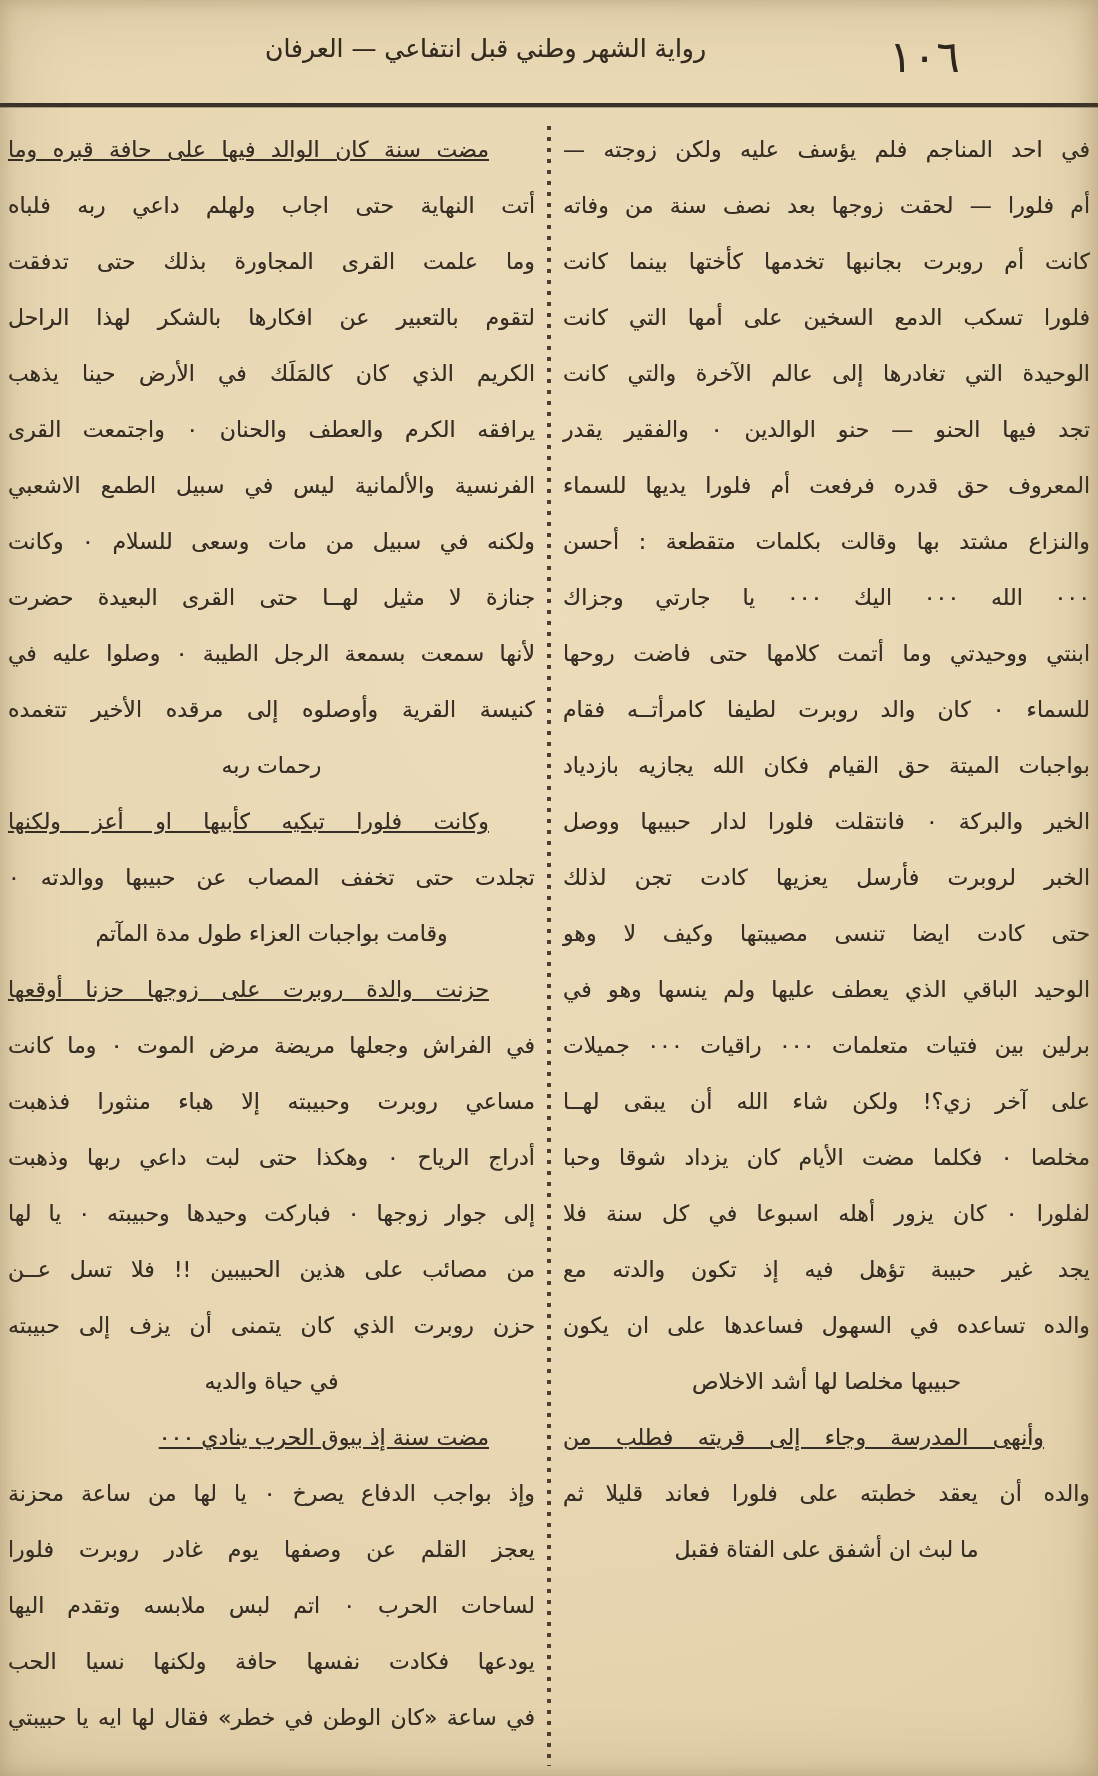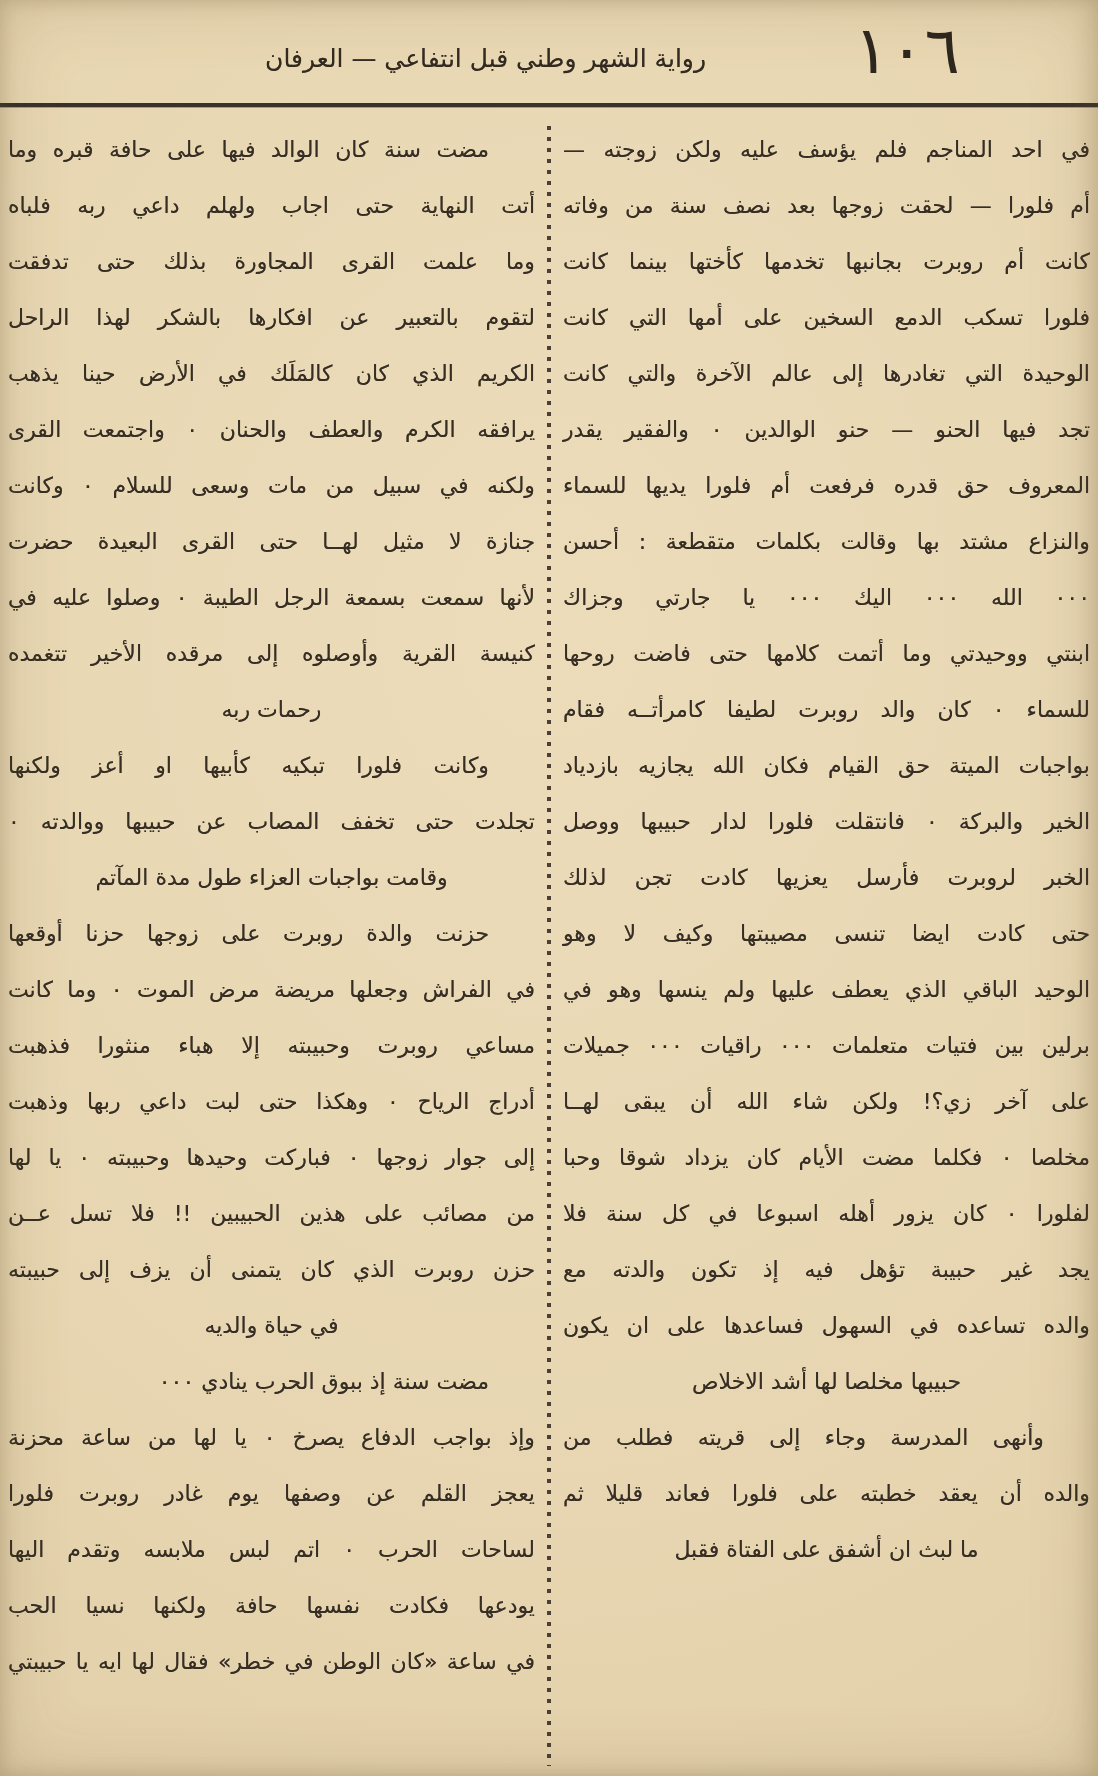--- a/index.html
+++ b/index.html
@@ -27,33 +27,33 @@
       inset 0 0 70px rgba(101, 78, 42, 0.20),
       inset -8px 0 20px rgba(101, 78, 42, 0.16),
       inset 6px 0 14px rgba(101, 78, 42, 0.10);
   }
   .page-header {
     position: relative;
     height: 103px;
   }
   .page-title {
     position: absolute;
-    top: 44px;
+    top: 34px;
     right: 392px;
     font-size: 25px;
     white-space: nowrap;
     letter-spacing: 0.5px;
     color: #332b21;
     text-shadow: 0 0 0.5px rgba(51, 43, 33, 0.55);
   }
   .page-number {
     position: absolute;
-    top: 12px;
+    top: 31px;
     right: 138px;
-    font-size: 66px;
+    font-size: 44px;
     letter-spacing: 12px;
     color: #2e271e;
   }
   .header-rule {
     height: 4px;
     background: #39322a;
     box-shadow: 0 1px 0 rgba(57, 50, 42, 0.35);
   }
   .cols {
     display: flex;
@@ -86,20 +86,21 @@
     text-shadow: 0 0 0.4px rgba(54, 46, 36, 0.6);
   }
   .line.pend {
     text-align-last: center;
   }
   .line.nojust {
     text-align-last: right;
   }
   .line.pstart {
     padding-right: 46px;
+    text-decoration: underline;
   }
 </style>
 </head>
 <body>
 
 <div class="sheet">
   <header class="page-header">
     <div class="page-number">١٠٦</div>
     <div class="page-title">رواية الشهر وطني قبل انتفاعي — العرفان</div>
   </header>
@@ -134,20 +135,21 @@
         <div class="line pend">ما لبث ان أشفق على الفتاة فقبل</div>
       </section>
     <div class="col-divider"></div>
     <section class="col">
         <div class="line pstart">مضت سنة كان الوالد فيها على حافة قبره وما</div>
         <div class="line">أتت النهاية حتى اجاب ولهلم داعي ربه فلباه</div>
         <div class="line">وما علمت القرى المجاورة بذلك حتى تدفقت</div>
         <div class="line">لتقوم بالتعبير عن افكارها بالشكر لهذا الراحل</div>
         <div class="line">الكريم الذي كان كالمَلَك في الأرض حينا يذهب</div>
         <div class="line">يرافقه الكرم والعطف والحنان ٠ واجتمعت القرى</div>
+        <div class="line">الفرنسية والألمانية ليس في سبيل الطمع الاشعبي</div>
         <div class="line">ولكنه في سبيل من مات وسعى للسلام ٠ وكانت</div>
         <div class="line">جنازة لا مثيل لهــا حتى القرى البعيدة حضرت</div>
         <div class="line">لأنها سمعت بسمعة الرجل الطيبة ٠ وصلوا عليه في</div>
         <div class="line">كنيسة القرية وأوصلوه إلى مرقده الأخير تتغمده</div>
         <div class="line pend">رحمات ربه</div>
         <div class="line pstart">وكانت فلورا تبكيه كأبيها او أعز ولكنها</div>
         <div class="line">تجلدت حتى تخفف المصاب عن حبيبها ووالدته ٠</div>
         <div class="line pend">وقامت بواجبات العزاء طول مدة المآتم</div>
         <div class="line pstart">حزنت والدة روبرت على زوجها حزنا أوقعها</div>
         <div class="line">في الفراش وجعلها مريضة مرض الموت ٠ وما كانت</div>

